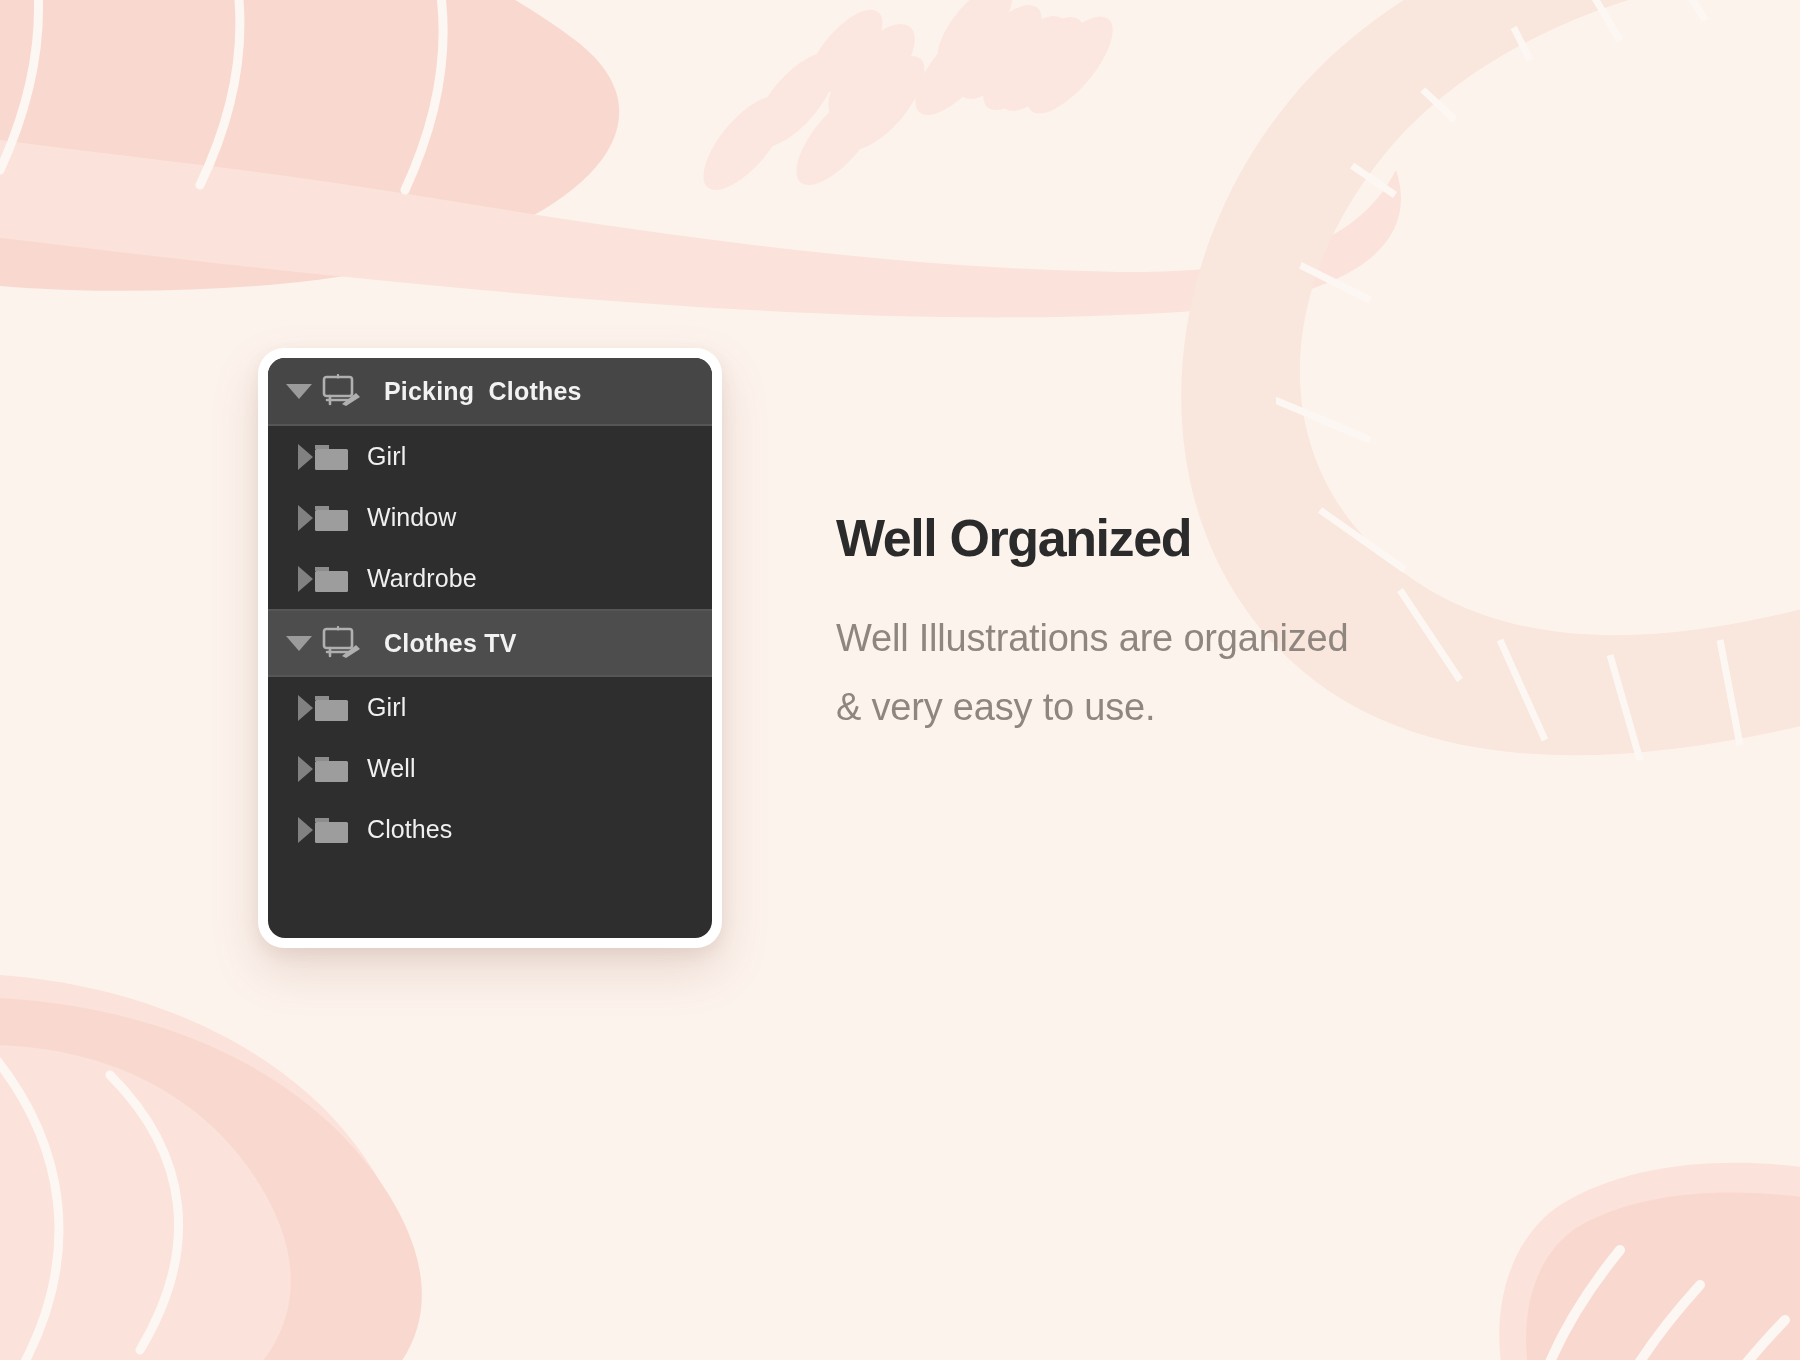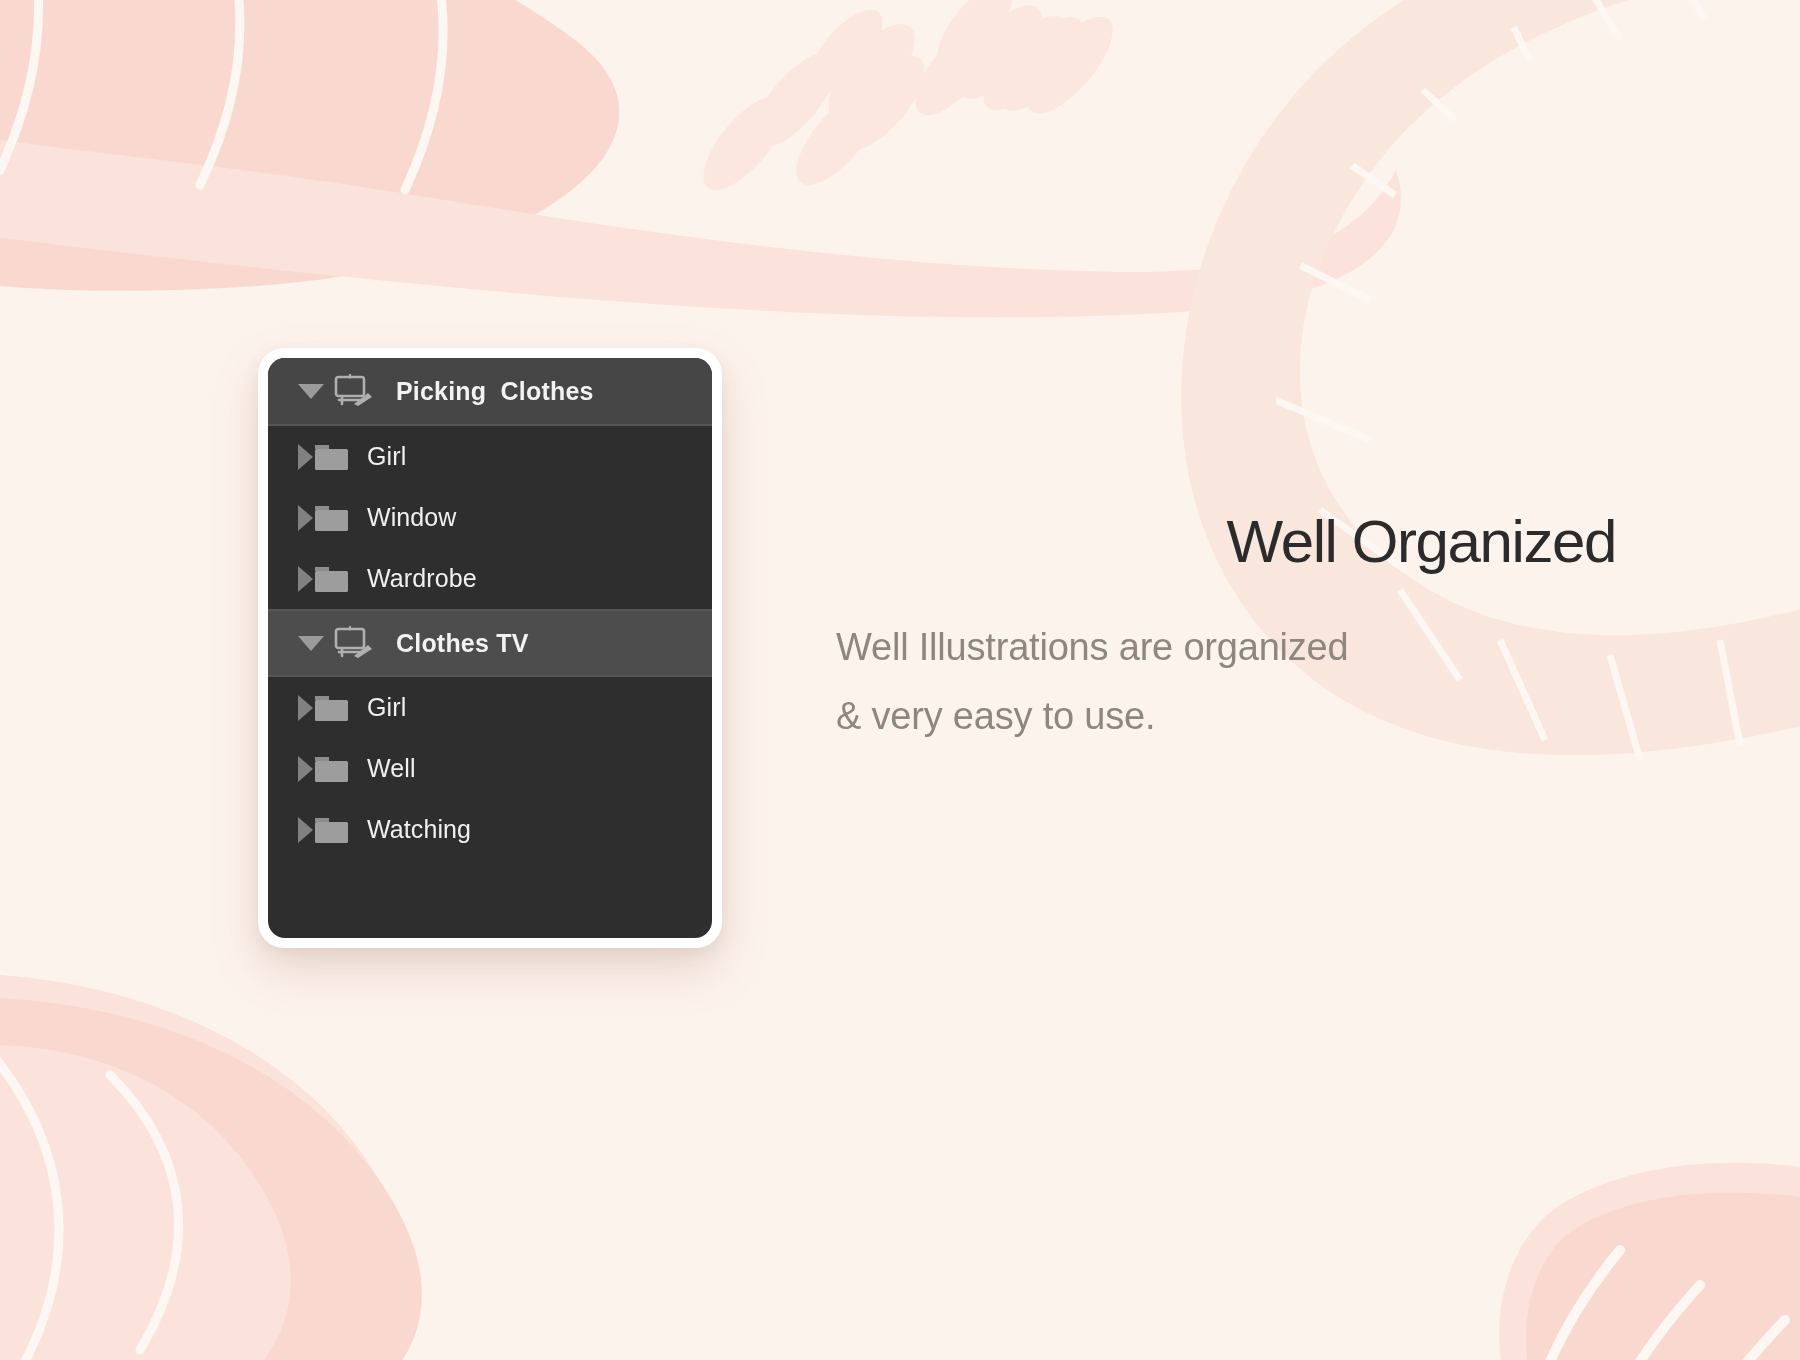--- a/index.html
+++ b/index.html
@@ -57,21 +57,21 @@
     flex-direction: column;
   }
 
   .group-header {
     height: 68px;
     flex: 0 0 68px;
     display: flex;
     align-items: center;
     background: #464646;
     border-bottom: 2px solid #565656;
-    padding-left: 30px;
+    padding-left: 18px;
     gap: 8px;
   }
   .group-header.selected {
     background: #4d4d4d;
     border-top: 2px solid #565656;
   }
 
   .group-title {
     color: #f2f2f2;
     font-size: 25px;
@@ -120,26 +120,25 @@
   .icon-folder { flex: none; display: block; }
 
   
   .copy {
     position: absolute;
     left: 836px;
     top: 510px;
     width: 780px;
   }
   .headline {
-    font-size: 60px;
-    font-weight: normal;
+    font-size: 52px;
+    font-weight: bold;
     color: #2b2b2b;
     letter-spacing: -1.4px;
     line-height: 1.08;
-    text-align: right;
   }
   .subcopy {
     margin-top: 38px;
     font-size: 38px;
     line-height: 1.82;
     color: #8e867f;
     font-weight: normal;
     letter-spacing: -0.2px;
   }
   .subcopy span { display: block; }
@@ -324,21 +323,21 @@
             <rect x="2" y="8" width="33" height="21" rx="1.5" fill="#9d9d9d"></rect>
           </svg>
           <span class="layer-label">Well</span>
         </div>
         <div class="layer-row">
           <span class="tri-right"></span>
           <svg class="icon-folder" width="38" height="32" viewBox="0 0 38 32">
             <path d="M 2,4 h 14 v 4 h -14 Z" fill="#8d8d8d"></path>
             <rect x="2" y="8" width="33" height="21" rx="1.5" fill="#9d9d9d"></rect>
           </svg>
-          <span class="layer-label">Watching</span>
+          <span class="layer-label">Clothes</span>
         </div>
       </div>
 
     </div>
   </div>
 
   <div class="copy">
     <div class="headline">Well Organized</div>
     <div class="subcopy">
       <span>Well Illustrations are organized</span>

